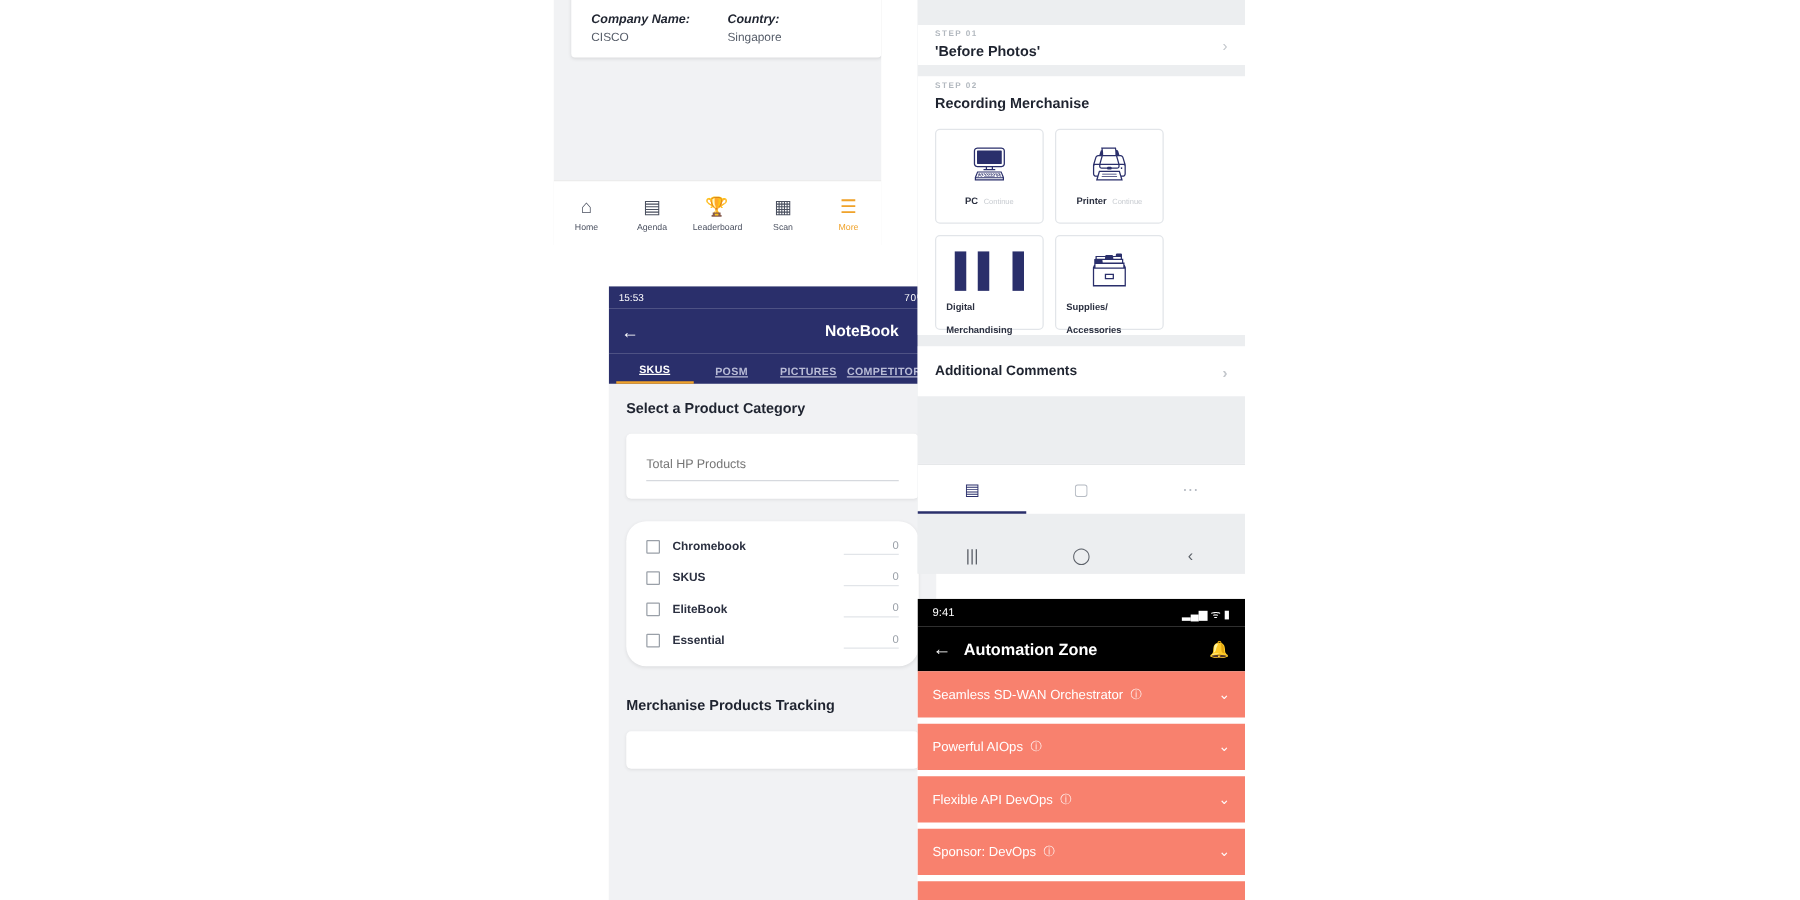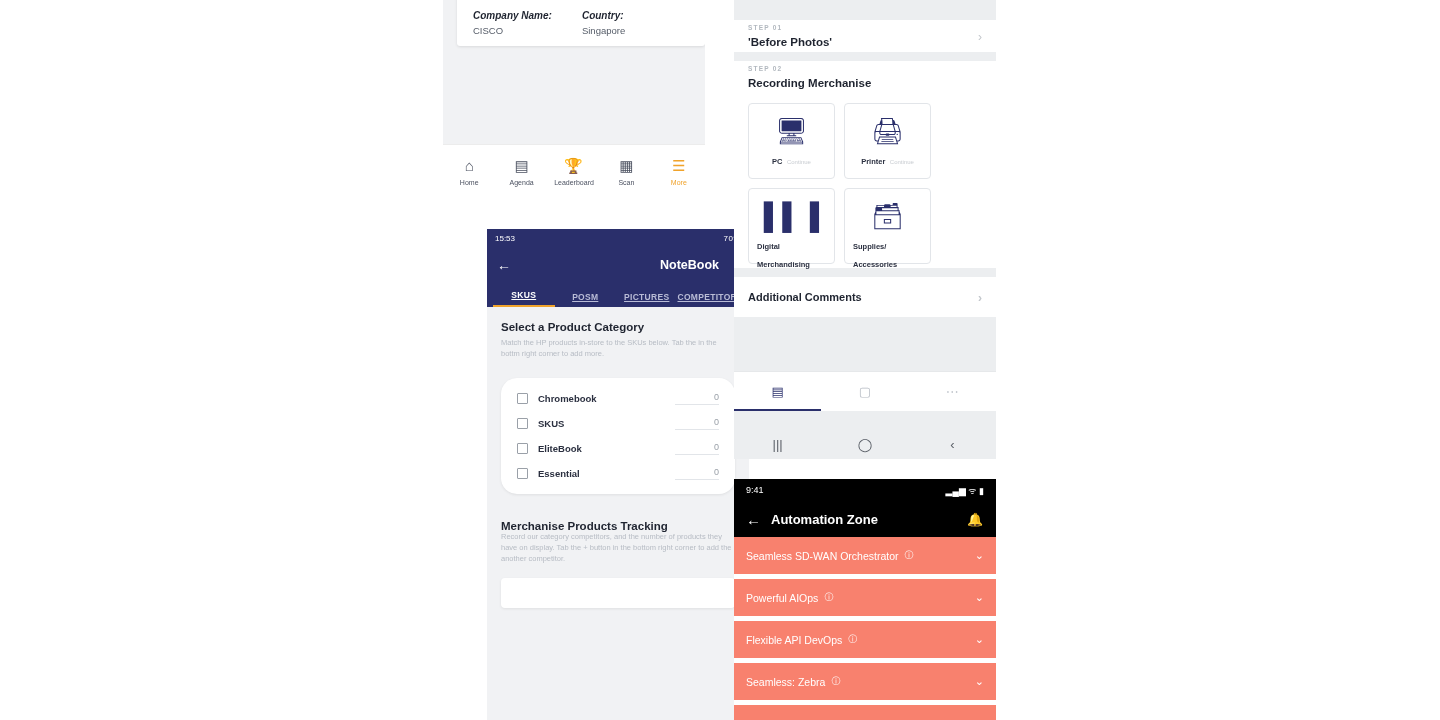--- a/index.html
+++ b/index.html
@@ -225,22 +225,24 @@
       <span class="title">NoteBook</span>
     </div>
     <div class="nb-tabs">
       <div class="t active">SKUS</div>
       <div class="t">POSM</div>
       <div class="t">PICTURES</div>
       <div class="t">COMPETITORS</div>
     </div>
     <div class="nb-body">
       <div class="nb-h">Select a Product Category</div>
-      <div class="nb-sub">Match the HP products in-store to the SKUs below. Tab the in the bottm right corner to add more.</div>
-
+
+      <div class="nb-card">
+        <input class="nb-input" placeholder="Total HP Products" style="">
+      </div>
 
       <div class="nb-card nb-card2">
         <div class="sku-row">
           <span class="sku-box"></span>
           <span class="sku-name">Chromebook</span>
           <span class="sku-count">0</span>
         </div>
         <div class="sku-row">
           <span class="sku-box"></span>
           <span class="sku-name">SKUS</span>
@@ -252,21 +254,20 @@
           <span class="sku-count">0</span>
         </div>
         <div class="sku-row">
           <span class="sku-box"></span>
           <span class="sku-name">Essential</span>
           <span class="sku-count">0</span>
         </div>
       </div>
 
       <div class="nb-h2">Merchanise Products Tracking</div>
-      <div class="nb-sub">Record our category competitors, and the number of products they have on display. Tab the + button in the bottom right corner to add the another competitor.</div>
       <div class="nb-card3"></div>
     </div>
   </div>
 
   <div class="steps">
     <div class="step-card" style="margin-top:20px;">
       <div class="step-eyebrow">STEP 01</div>
       <div class="step-title">'Before Photos'</div>
       <span class="chev-r">›</span>
     </div>
@@ -333,21 +334,21 @@
       <span class="label">Powerful AIOps</span>
       <span class="info">ⓘ</span>
       <span class="chev">⌄</span>
     </div>
     <div class="az-item">
       <span class="label">Flexible API DevOps</span>
       <span class="info">ⓘ</span>
       <span class="chev">⌄</span>
     </div>
     <div class="az-item">
-      <span class="label">Seamless: Zebra</span>
+      <span class="label">Sponsor: DevOps</span>
       <span class="info">ⓘ</span>
       <span class="chev">⌄</span>
     </div>
     <div class="az-item">
       <span class="label"></span>
     </div>
   </div>
 
 </div>
 

